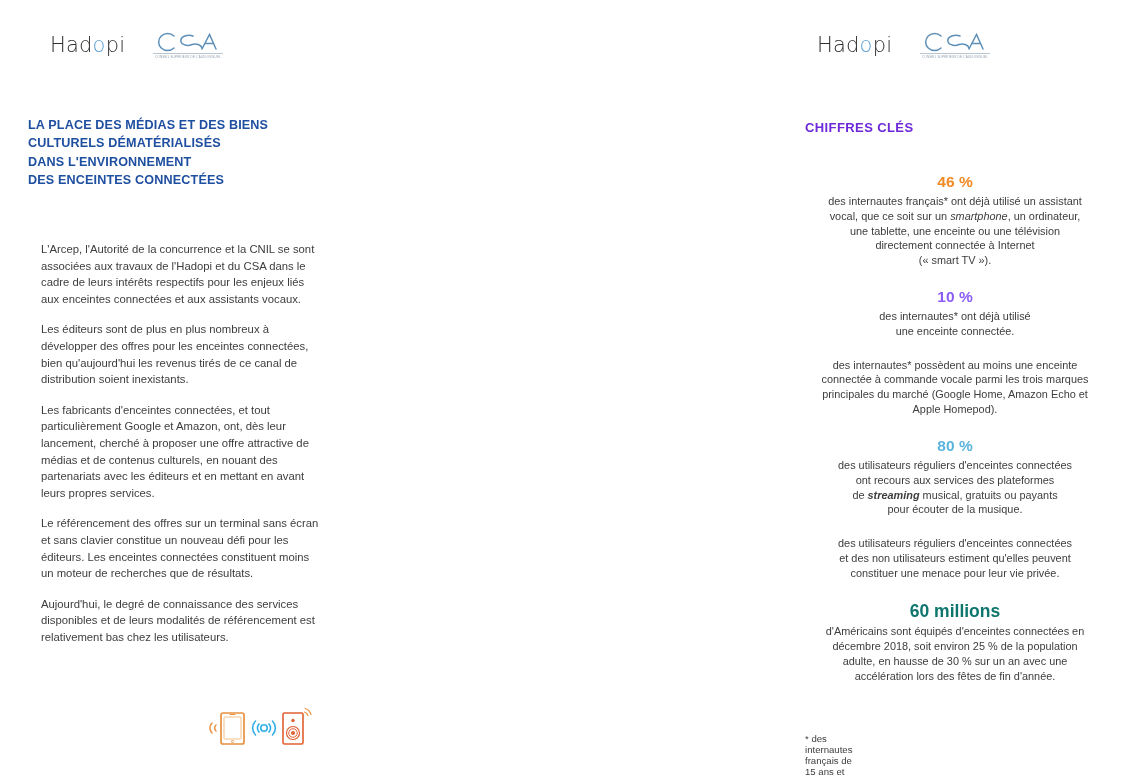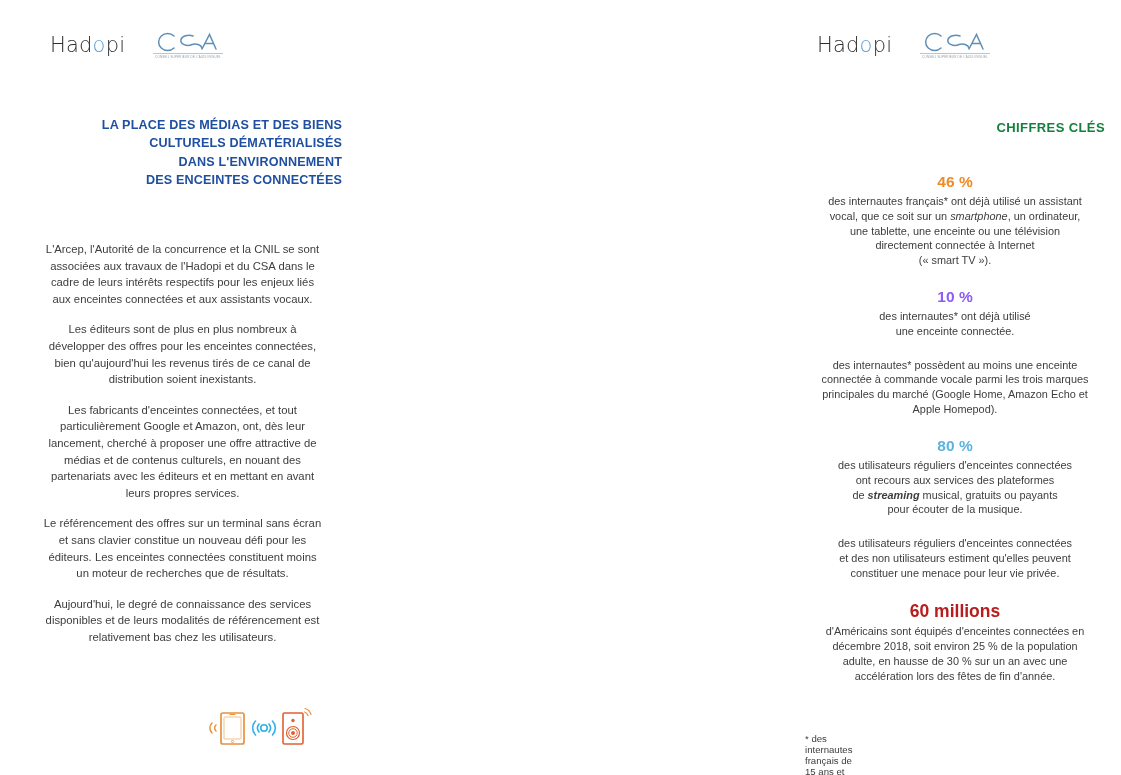--- a/index.html
+++ b/index.html
@@ -72,61 +72,61 @@
     width: 100%;
   }
 
   
   #left-logo { position: absolute; left: 50px; top: 31px; }
   #left-logo .hadopi-word { font-size: 21px; }
   #left-logo .csa-sub { font-size: 3.1px; letter-spacing: 0.25px; margin-top: 1px; }
 
   .left-title {
     position: absolute;
-    left: 52px;
+    left: 28px;
     top: 116px;
     width: 290px;
-    text-align: right;
+    text-align: left;
     color: #1f4fa0;
     font-weight: bold;
     font-size: 12.6px;
     line-height: 1.45;
     letter-spacing: 0.15px;
   }
 
   .left-body {
     position: absolute;
     left: 41px;
     top: 241px;
     width: 283px;
     color: #3d3d3d;
     font-size: 11.3px;
     line-height: 1.47;
   }
-  .left-body p { margin: 0 0 14px 0; text-align: center; }
+  .left-body p { margin: 0 0 14px 0; }
   .left-body p:last-child { margin-bottom: 0; }
 
   #left-devices {
     position: absolute;
     left: 203px;
     top: 704px;
   }
 
   
   #mid-logo { position: absolute; left: 432px; top: 31px; }
   #mid-logo .hadopi-word { font-size: 21px; }
   #mid-logo .csa-sub { font-size: 3.1px; letter-spacing: 0.25px; margin-top: 1px; }
 
   .mid-heading {
     position: absolute;
     left: 420px;
     top: 120px;
     width: 300px;
-    text-align: right;
-    color: #15803d;
+    text-align: left;
+    color: #6d28d9;
     font-weight: bold;
     font-size: 13px;
     letter-spacing: 0.4px;
   }
 
   .stats {
     position: absolute;
     left: 411px;
     top: 172px;
     width: 318px;
@@ -268,21 +268,21 @@
           <div class="stat-desc">des internautes* possèdent au moins une enceinte<br>connectée à commande vocale parmi les trois marques<br>principales du marché (Google Home, Amazon Echo et<br>Apple Homepod).</div>
         </div>
         <div class="stat">
           <div class="stat-value" style="color: rgb(91, 180, 221);">80 %</div>
           <div class="stat-desc">des utilisateurs réguliers d'enceintes connectées<br>ont recours aux services des plateformes<br>de <span class="em-bold">streaming</span> musical, gratuits ou payants<br>pour écouter de la musique.</div>
         </div>
         <div class="stat">
           <div class="stat-desc">des utilisateurs réguliers d'enceintes connectées<br>et des non utilisateurs estiment qu'elles peuvent<br>constituer une menace pour leur vie privée.</div>
         </div>
         <div class="stat">
-          <div class="stat-value big" style="color: #b91c1c;">60 millions</div>
+          <div class="stat-value big" style="color: #0f766e;">60 millions</div>
           <div class="stat-desc">d'Américains sont équipés d'enceintes connectées en<br>décembre 2018, soit environ 25 % de la population<br>adulte, en hausse de 30 % sur un an avec une<br>accélération lors des fêtes de fin d'année.</div>
         </div>
       </div>
 
     <div class="footnote">* des internautes français de 15 ans et plus</div>
   </div>
 
   <div class="col-right">
     
   </div>

